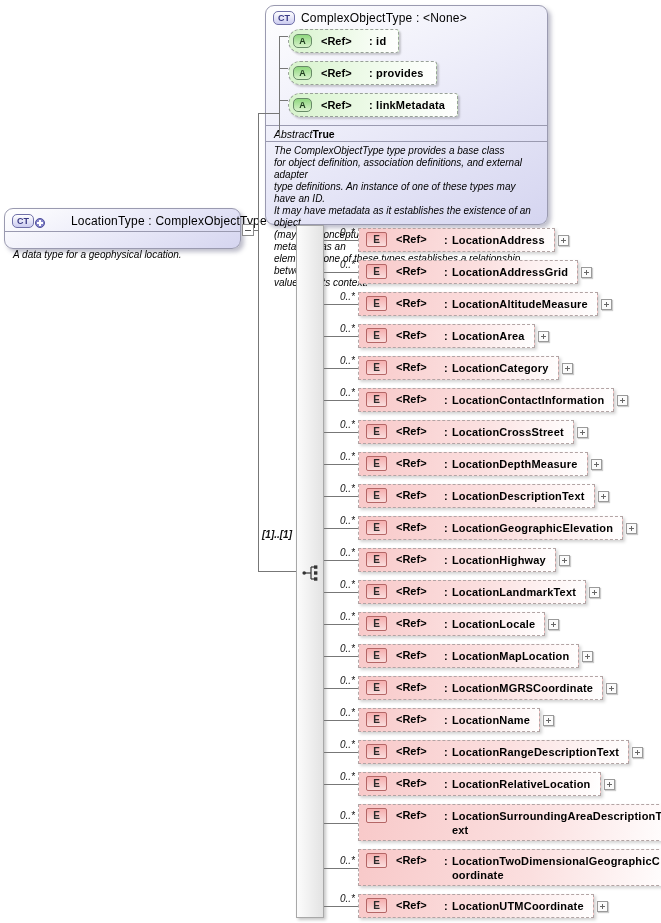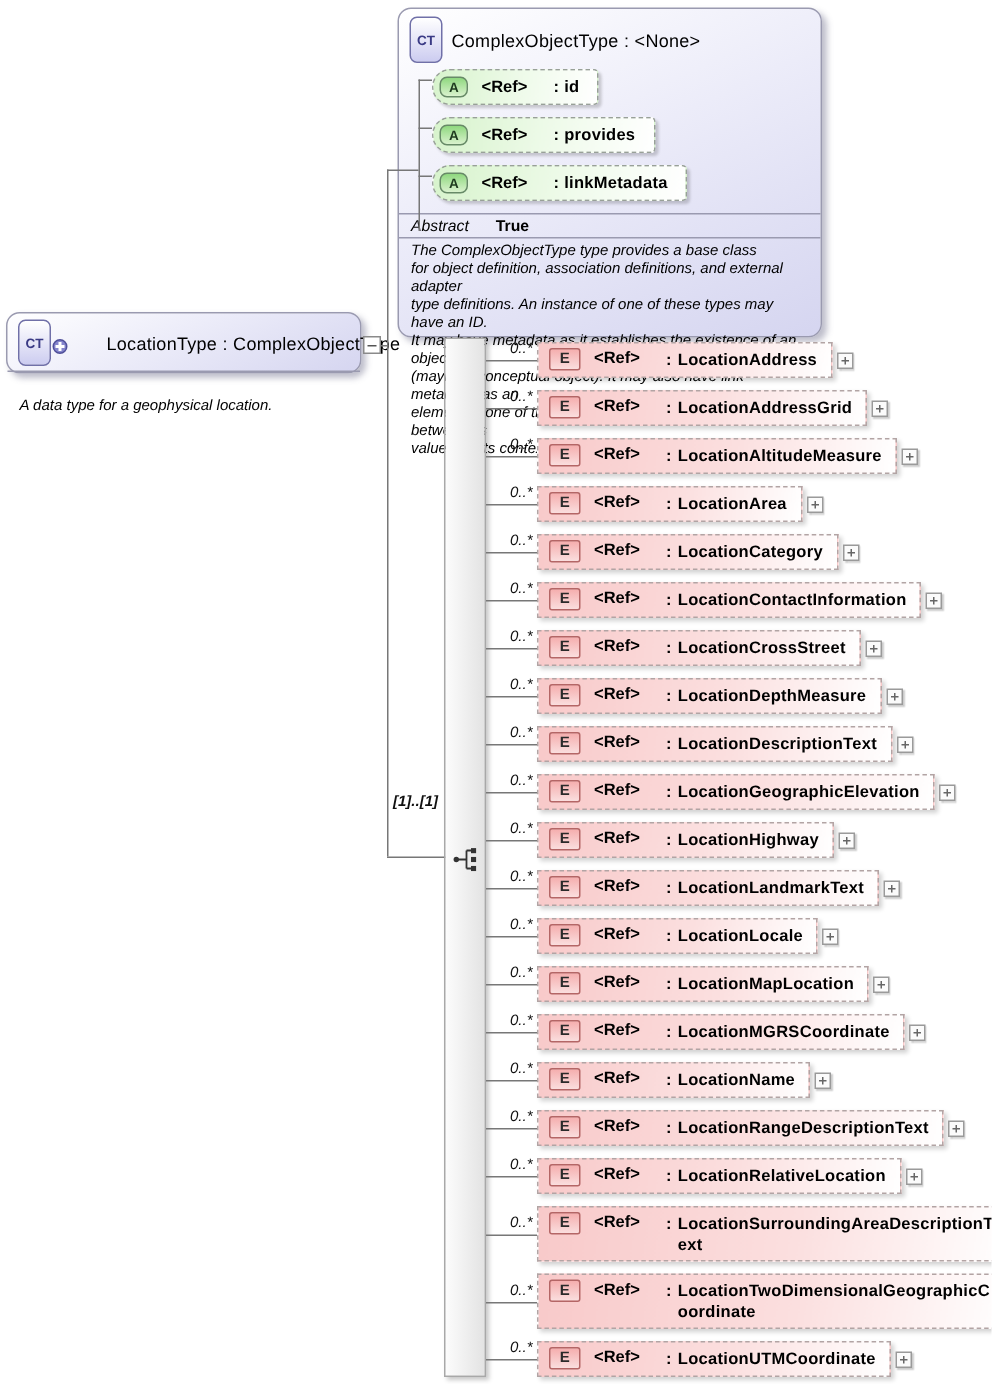--- a/index.html
+++ b/index.html
@@ -15,21 +15,21 @@
   
   .type-box {
     position:absolute; border:1px solid #9a9ab0; border-radius:9px;
     background:linear-gradient(155deg,#ffffff 0%,#ececf9 45%,#d5d5f0 100%);
     box-shadow:3px 3px 4px rgba(110,110,140,.45);
   }
   .type-header { display:flex; align-items:center; padding:5px 7px 3px 7px; }
   .type-title { font-size:12px; font-weight:normal; letter-spacing:.2px; white-space:nowrap; }
   .ct-icon {
     display:inline-flex; align-items:center; justify-content:center;
-    width:22px; height:31px; margin-right:6px; flex:none;
+    width:22px; height:14px; margin-right:6px; flex:none;
     border:1px solid #7070a8; border-radius:5px;
     background:linear-gradient(#ffffff,#ccccf0);
     font-size:9px; font-weight:bold; color:#3a3a85;
   }
   .plus-badge {
     width:10px; height:10px; border-radius:50%; margin-left:-5px; margin-top:7px; flex:none;
     border:1px solid #50509a; background-color:#8585cc;
     background-image:linear-gradient(#fff,#fff),linear-gradient(#fff,#fff);
     background-size:6px 2px,2px 6px; background-position:center center; background-repeat:no-repeat;
   }
@@ -49,21 +49,21 @@
     width:19px; height:14px; margin-right:9px; flex:none;
     border:1px solid #678a67; border-radius:5px;
     background:linear-gradient(#8fd87f,#d9f2cd);
     font-size:9px; font-weight:bold; color:#1e3a1e;
   }
   .ref-label { font-size:11px; font-weight:bold; width:48px; flex:none; white-space:nowrap; }
   .member-name { font-size:11px; font-weight:bold; letter-spacing:.2px; }
 
   
   .abstract-row {
-    display:flex; align-items:baseline; gap:18px; padding:2px 8px 1px 8px;
+    display:flex; align-items:baseline; padding:2px 8px 1px 8px;
     border-top:1px solid #9a9ab0; border-bottom:1px solid #9a9ab0;
   }
   .abstract-label { font-size:10.5px; font-style:italic; }
   .abstract-value { font-size:10.5px; font-weight:bold; }
   .type-desc {
     padding:3px 8px; font-size:10px; font-style:italic;
     line-height:12px; white-space:pre-line;
   }
   .main-desc { padding:17px 8px; font-size:10px; font-style:italic; border-top:1px solid #9a9ab0; margin-top:1px; }
 

